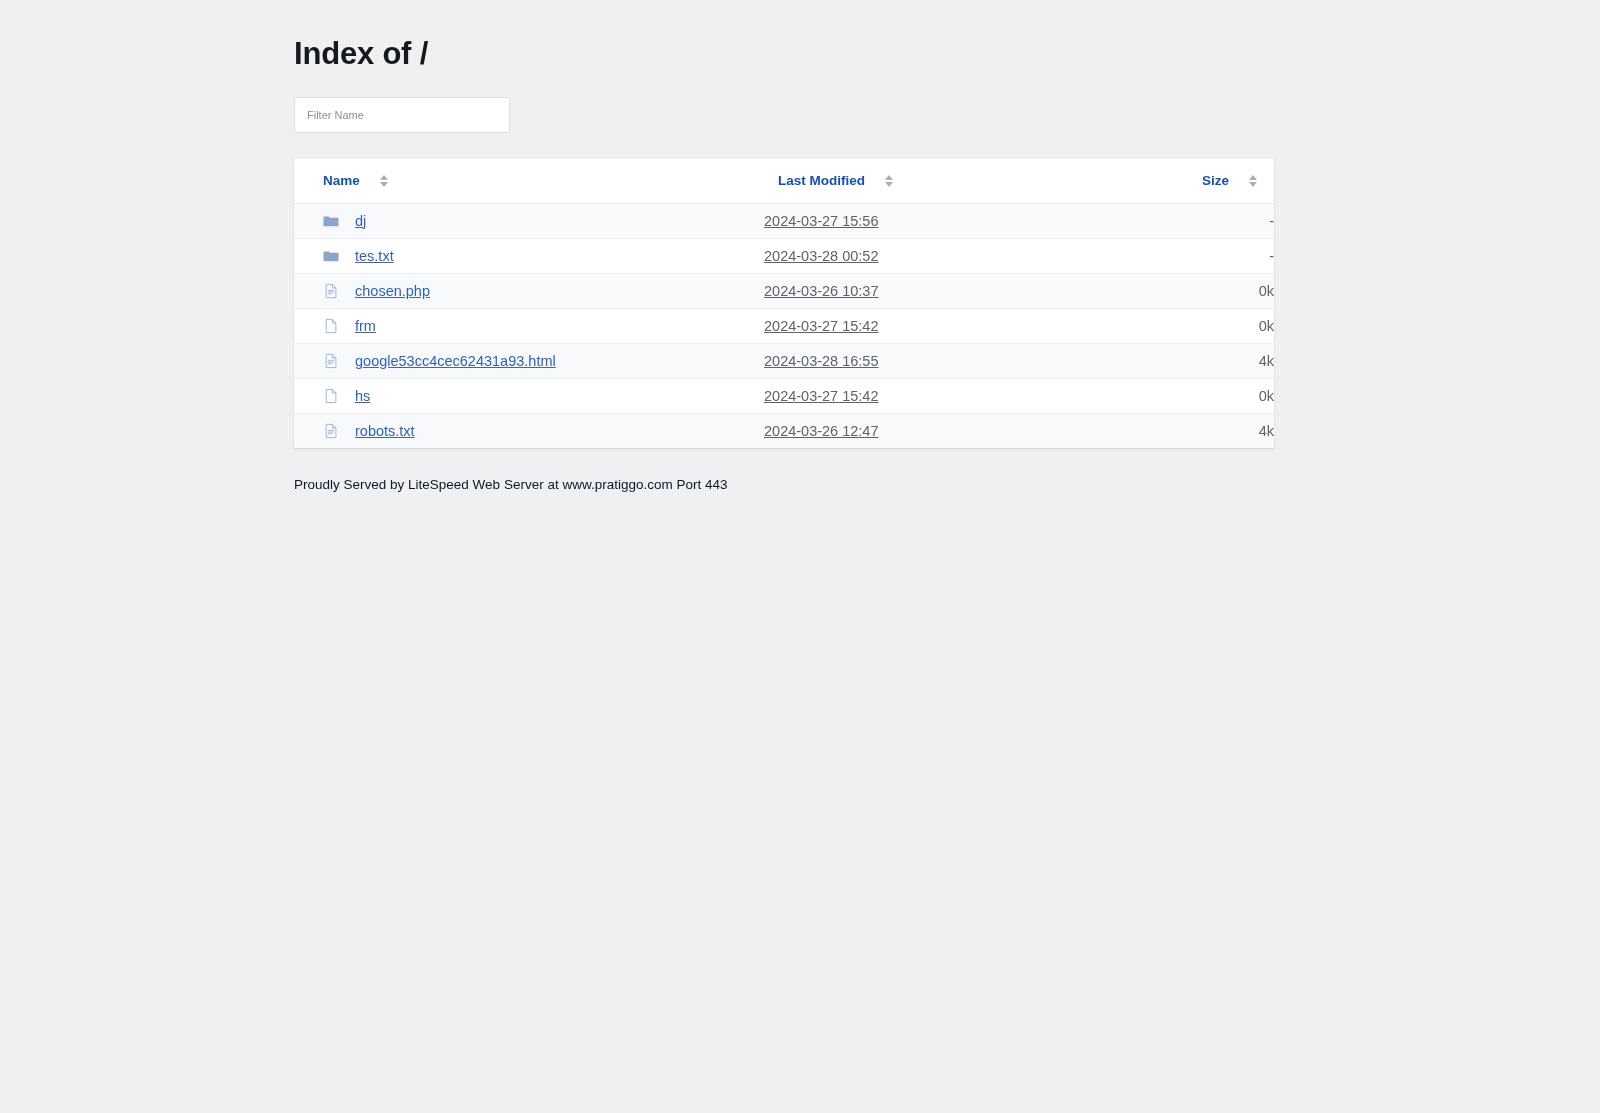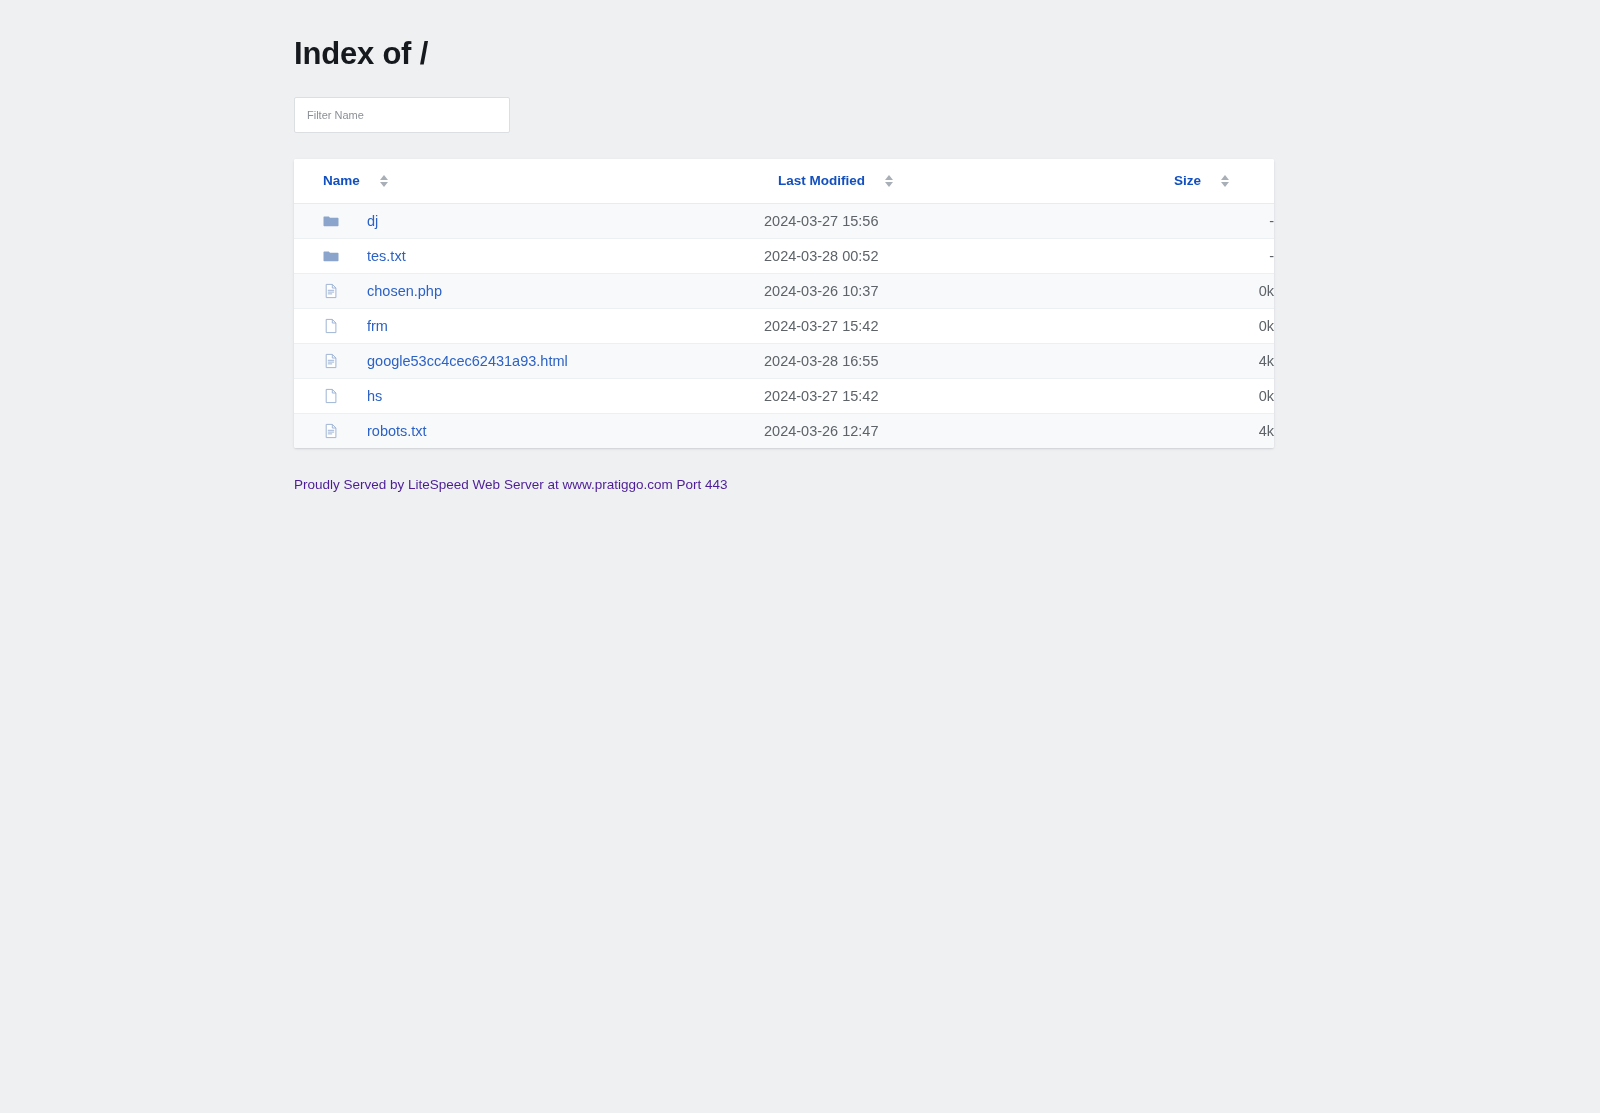--- a/index.html
+++ b/index.html
@@ -88,21 +88,21 @@
   }
 
   .th-inner {
     display: flex;
     align-items: center;
     gap: 20px;
     cursor: pointer;
   }
   .th-name  { padding-left: 29px; justify-content: flex-start; }
   .th-mod   { padding-left: 14px;  justify-content: flex-start; }
-  .th-size  { padding-right: 4px; justify-content: center; }
+  .th-size  { padding-right: 16px; justify-content: flex-end; }
 
   .col-name { width: 470px; }
   .col-mod  { width: 370px; }
   .col-size { width: 140px; }
 
   .sort-icon {
     display: inline-block;
     width: 9px;
     height: 14px;
     position: relative;
@@ -138,47 +138,48 @@
     padding: 0;
     font-size: 14.5px;
     color: #5d6368;
     vertical-align: middle;
   }
 
   .cell-name {
     display: flex;
     align-items: center;
     padding-left: 29px;
-    gap: 28px;
+    gap: 16px;
+    text-decoration: underline;
   }
   .name-link {
     color: #2c62c6;
     text-decoration: none;
     font-size: 14.5px;
     white-space: nowrap;
   }
 
-  .cell-mod  { padding-left: 0; color: #5d6368; white-space: nowrap; }
+  .cell-mod  { padding-left: 0; color: #5d6368; white-space: nowrap; text-decoration: underline; }
   .cell-size { padding-right: 12px; text-align: right; color: #5d6368; white-space: nowrap; }
 
   
   .icon {
     flex: 0 0 auto;
     width: 16px;
     height: 16px;
     display: inline-block;
     line-height: 0;
   }
   .icon svg { display: block; }
 
   
   .footer-note {
     margin-top: 27px;
     font-size: 13.5px;
-    color: #4c1d95;
+    color: #0f172a;
     line-height: 19px;
   }
 </style>
 </head>
 <body>
 
 <div class="page">
   <div class="content">
 
     <h1 class="page-title">Index of /</h1>

